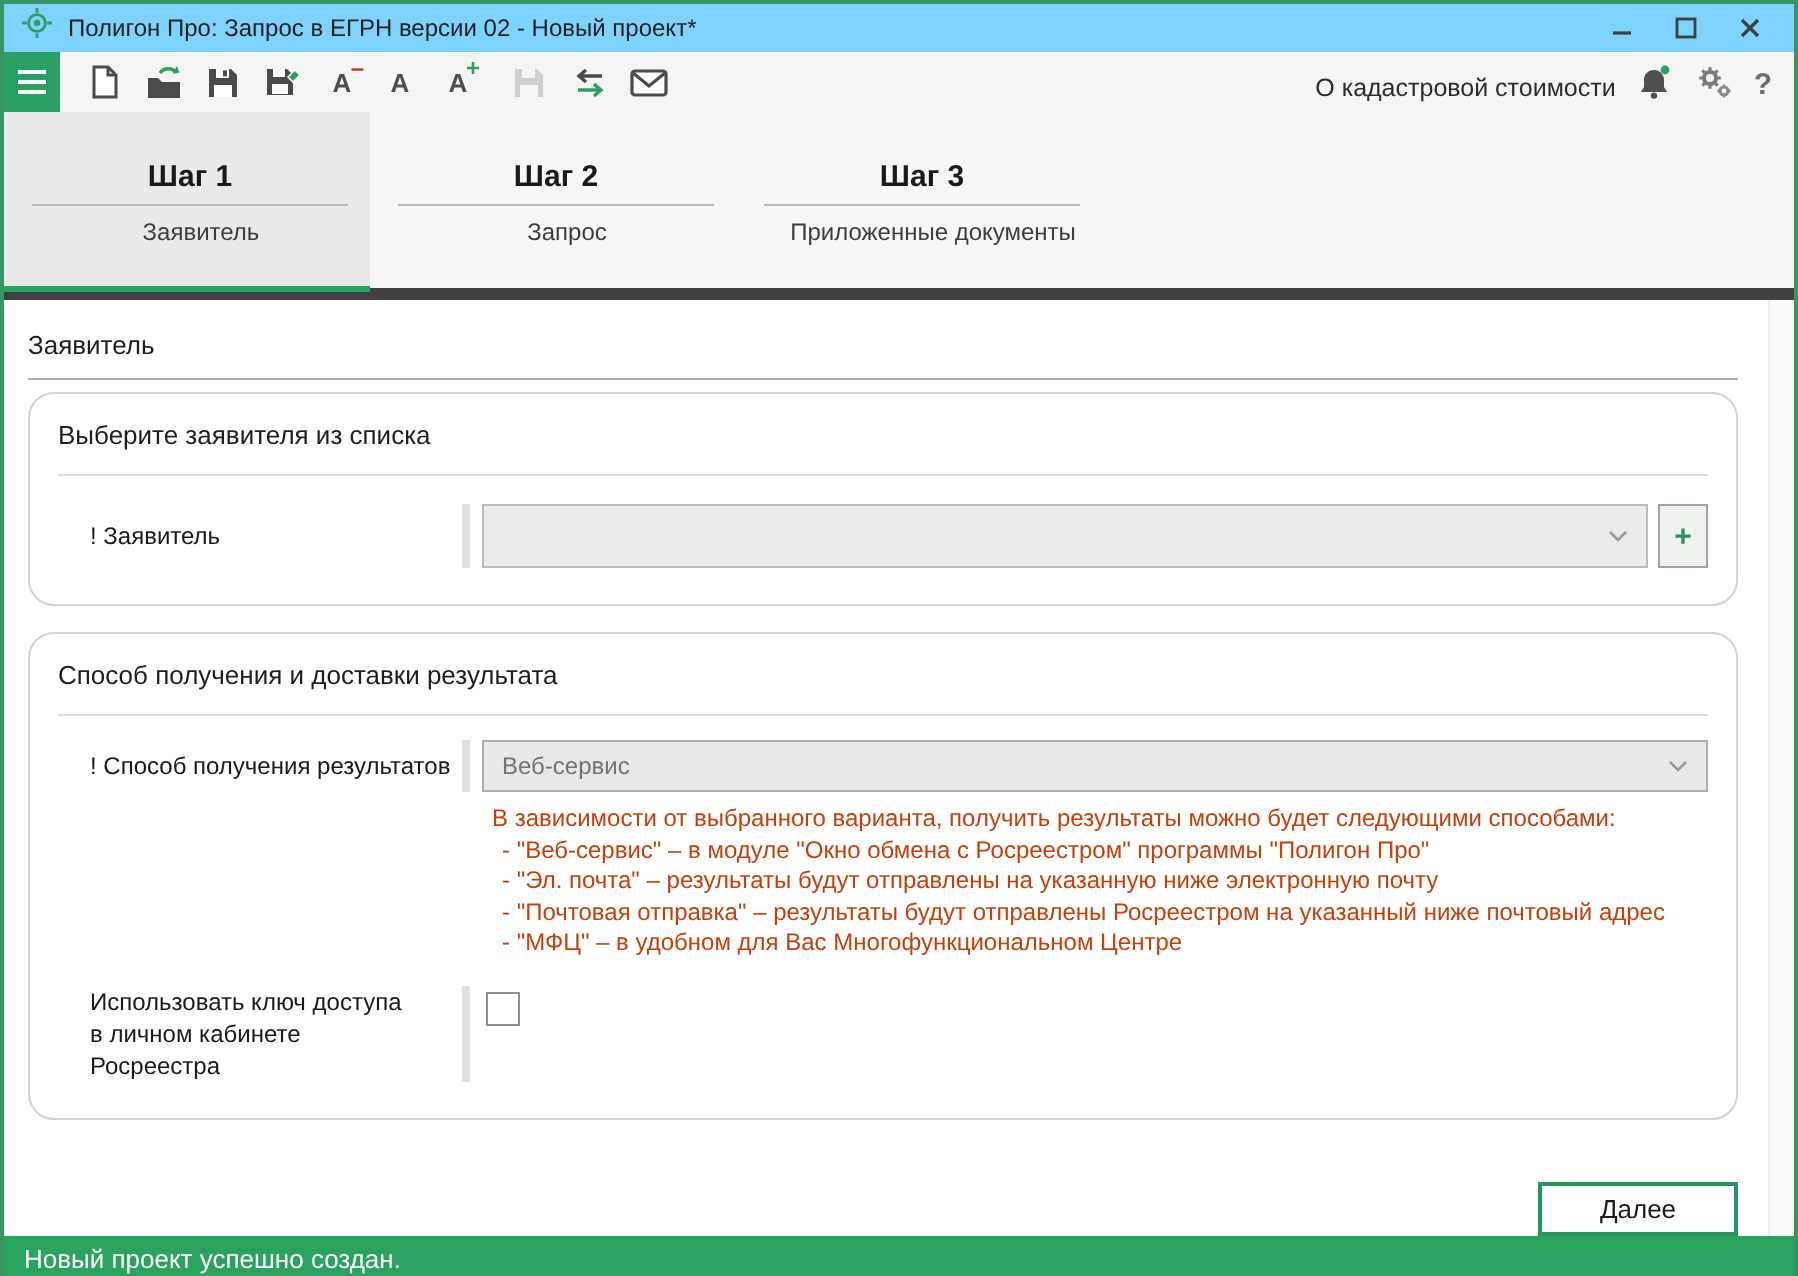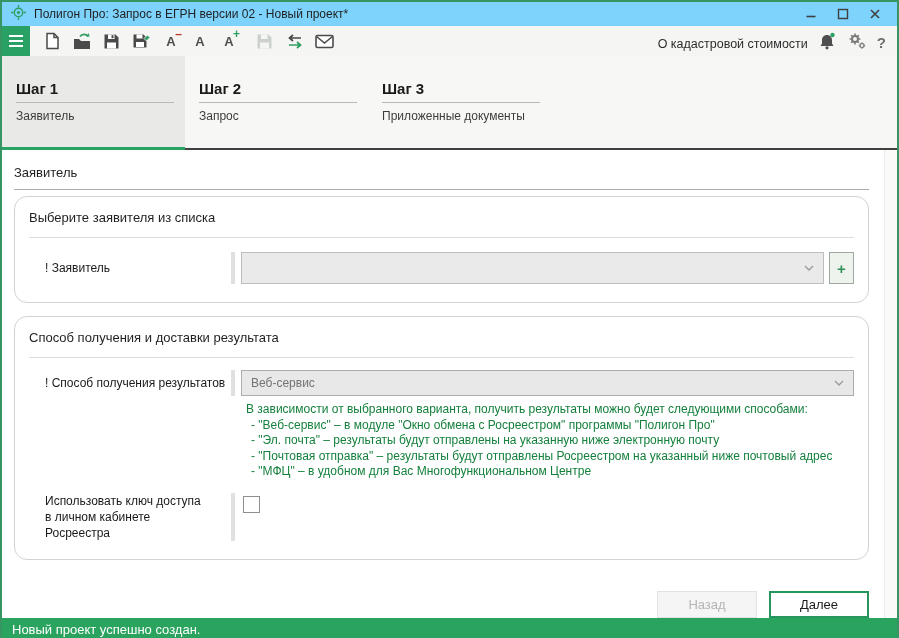--- a/index.html
+++ b/index.html
@@ -38,22 +38,23 @@
   .font-icon .mark { position: absolute; top: -7px; right: -1px; font-size: 12px; font-weight: bold; }
   .mark-red { color: #c0392b; }
   .mark-green { color: #2f9e63; }
   .toolbar-right { margin-left: auto; display: flex; align-items: flex-end; gap: 9px; margin-right: 11px; }
   .toolbar-right .txt { font-size: 12.5px; color: #2c2c2c; }
   .help-glyph { font-size: 15px; color: #6e6e6e; font-weight: bold; }
 
   
   .tabstrip {
     flex: 0 0 94px; background: #f7f7f5;
-    border-bottom: 2px solid #404040;
+    border-bottom: 6px solid #404040;
     display: flex;
+    text-align: center;
   }
   .tab { width: 183px; padding: 24px 0 0 14px; position: relative; }
   .tab.active { background: #e9e9e7; }
   .tab.active::after {
     content: ""; position: absolute; left: 0; right: 0; bottom: -2px; height: 3px; background: #27a363;
   }
   .tab-title {
     font-size: 15px; font-weight: bold; color: #1a1a1a;
     width: 158px; padding-bottom: 5px; border-bottom: 1px solid #b9b9b9;
   }
@@ -85,21 +86,21 @@
     display: flex; align-items: center; justify-content: space-between;
     padding: 0 9px; font-size: 12px; color: #737373;
   }
   .dropdown.small { height: 26px; border-color: #adadad; background: #e8e8e8; }
   .add-btn {
     width: 25px; height: 32px; margin-left: 5px;
     background: #eef3ee; border: 1px solid #9fa8a0;
     color: #2e8f57; font-size: 15px; font-weight: bold;
     display: flex; align-items: center; justify-content: center; cursor: default;
   }
-  .help-block { margin: 6px 0 0 217px; font-size: 12px; color: #15803d; line-height: 15.6px; }
+  .help-block { margin: 6px 0 0 217px; font-size: 12px; color: #c2410c; line-height: 15.6px; }
   .help-line.bullet { padding-left: 5px; }
   .cb-row { display: flex; padding-left: 16px; margin-top: 13px; align-items: flex-start; }
   .cb-label { width: 186px; flex: 0 0 186px; font-size: 12px; color: #1a1a1a; line-height: 16px; padding-right: 28px; }
   .checkbox {
     width: 17px; height: 17px; border: 1px solid #8f8f8f; background: #fff; margin-left: 8px;
     align-self: flex-start; margin-top: 3px;
   }
 
   
   .footer { display: flex; justify-content: flex-end; gap: 12px; margin-top: 31px; }
@@ -299,21 +300,20 @@
         <div class="help-line bullet">- "МФЦ" – в удобном для Вас Многофункциональном Центре</div>
       </div>
       <div class="cb-row">
         <div class="cb-label">Использовать ключ доступа в личном кабинете Росреестра</div>
         <div class="vbar"></div>
         <div class="checkbox"></div>
       </div>
     </div>
 
     <div class="footer">
-      <div class="btn btn-back">Назад</div>
       <div class="btn btn-next">Далее</div>
     </div>
   </div>
 
   <div class="statusbar">
     <span>Новый проект успешно создан.</span>
   </div>
 
 </div>
 

